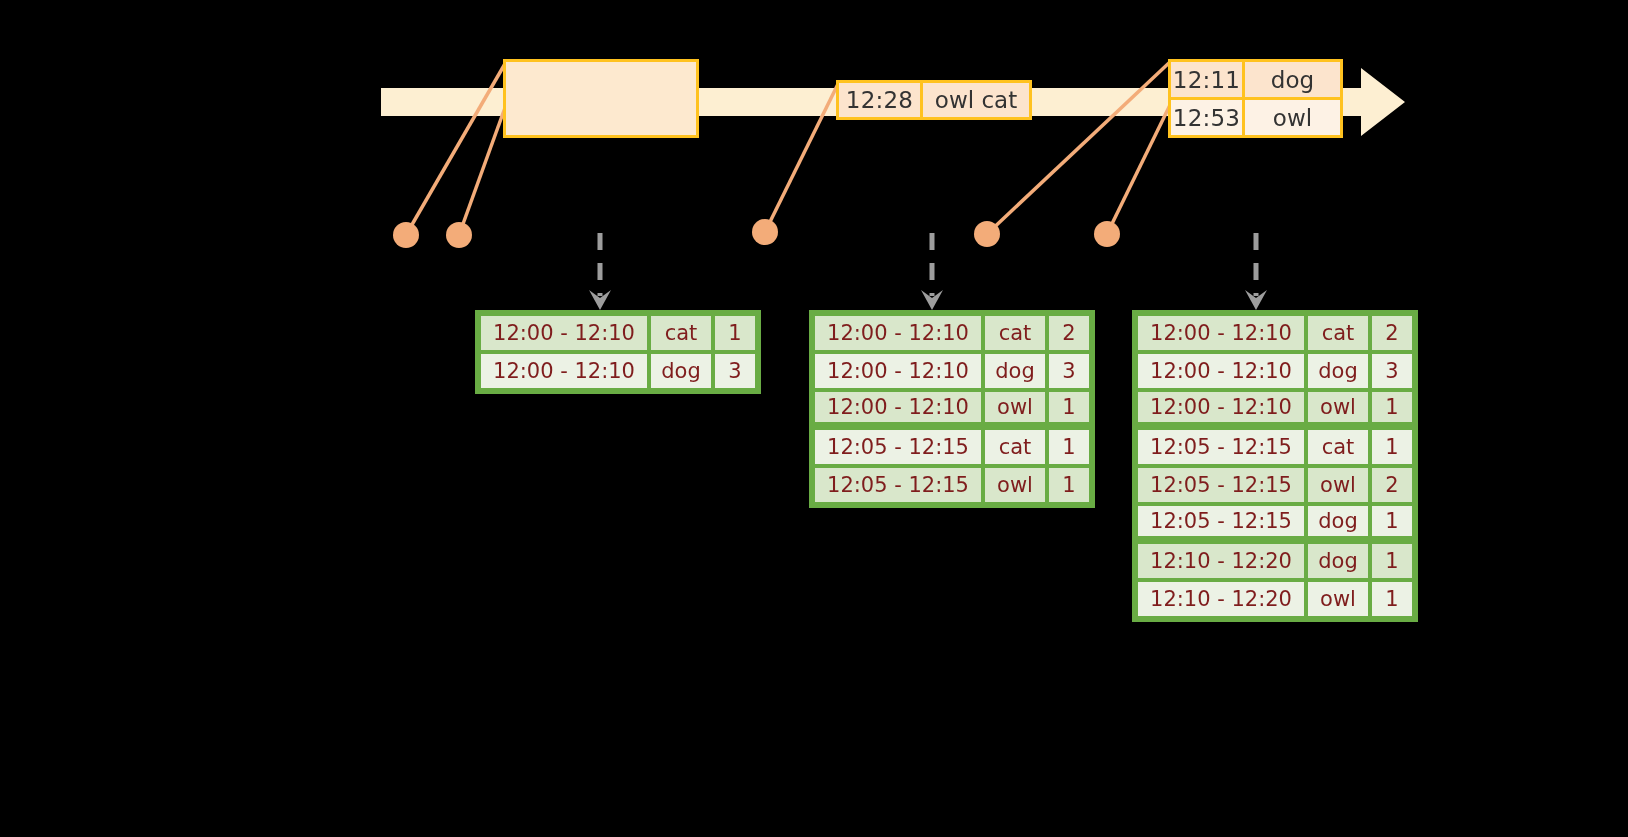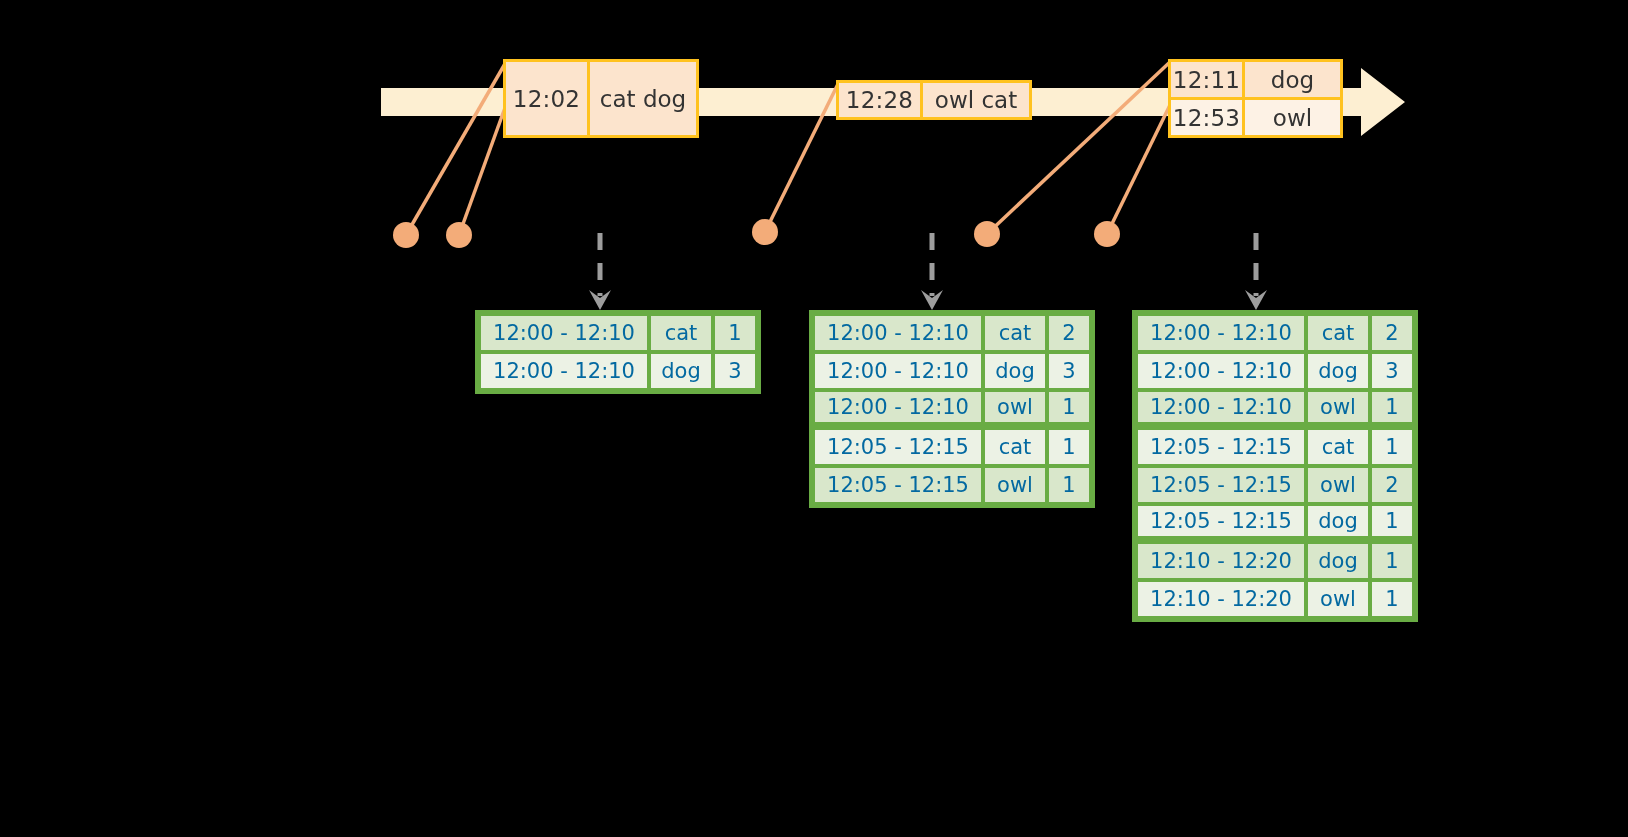--- a/index.html
+++ b/index.html
@@ -83,21 +83,21 @@
     flex-direction: row;
     height: 38px;
     box-sizing: border-box;
   }
   .res-cell {
     box-sizing: border-box;
     display: flex;
     align-items: center;
     justify-content: center;
     font-size: 21px;
-    color: #0369a1;
+    color: #7f1d1d;
     border: 1px solid #69ac44;
     margin: 1px;
   }
   .res-row.even .res-cell { background: #d9e7cb; }
   .res-row.odd  .res-cell { background: #ecf2e5; }
   .res-cell.c-window { width: 168px; }
   .res-cell.c-word   { width: 62px; }
   .res-cell.c-count  { width: 42px; }
   .res-row.grp-end { border-bottom: 4px solid #69ac44; }
 </style>
@@ -134,24 +134,20 @@
         <path d="M 589 290 L 600 310 L 611 290 L 600 298 Z" fill="#9d9d9d"></path>
         <line x1="932" y1="233" x2="932" y2="296" stroke="#9d9d9d" stroke-width="5" stroke-dasharray="17 13"></line>
         <path d="M 921 290 L 932 310 L 943 290 L 932 298 Z" fill="#9d9d9d"></path>
         <line x1="1256" y1="233" x2="1256" y2="296" stroke="#9d9d9d" stroke-width="5" stroke-dasharray="17 13"></line>
         <path d="M 1245 290 L 1256 310 L 1267 290 L 1256 298 Z" fill="#9d9d9d"></path>
       </g>
   </svg>
 
   <div id="event-groups-host">
       <div class="evt-group" style="left: 503px; top: 59px; width: 196px; height: 79px;">
-        <div class="evt-row shade-a">
-          <div class="evt-time" style="width: 84px;">12:02</div>
-          <div class="evt-words">cat dog</div>
-        </div>
       </div>
       <div class="evt-group" style="left: 836px; top: 80px; width: 196px; height: 40px;">
         <div class="evt-row shade-a">
           <div class="evt-time" style="width: 84px;">12:28</div>
           <div class="evt-words">owl cat</div>
         </div>
       </div>
       <div class="evt-group" style="left: 1168px; top: 59px; width: 175px; height: 79px; text-align: right;">
         <div class="evt-row shade-a">
           <div class="evt-time" style="width: 74px;">12:11</div>

